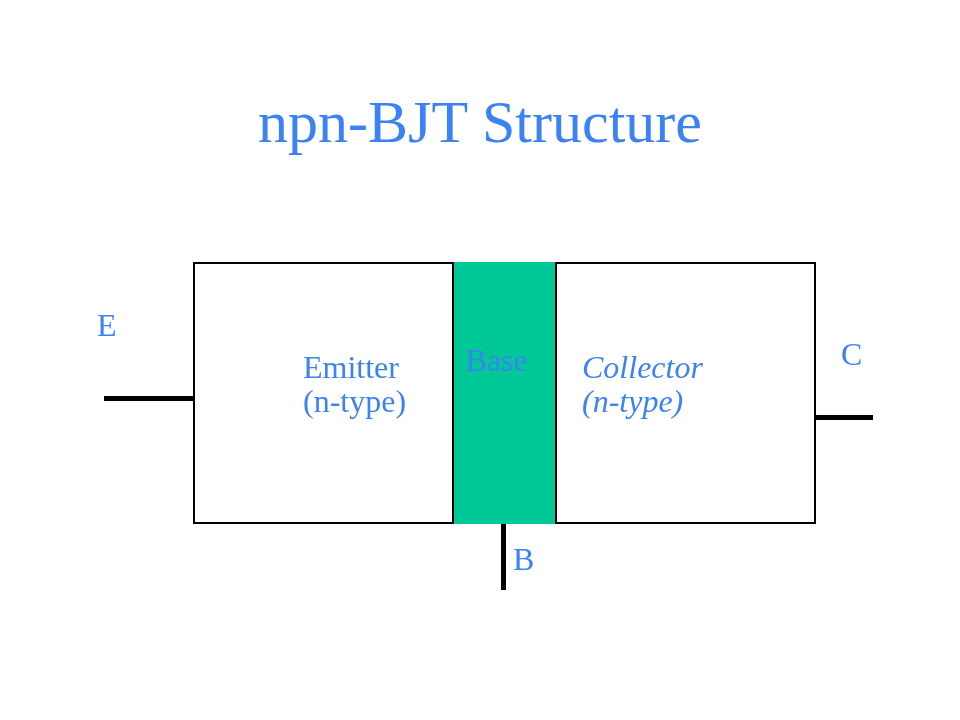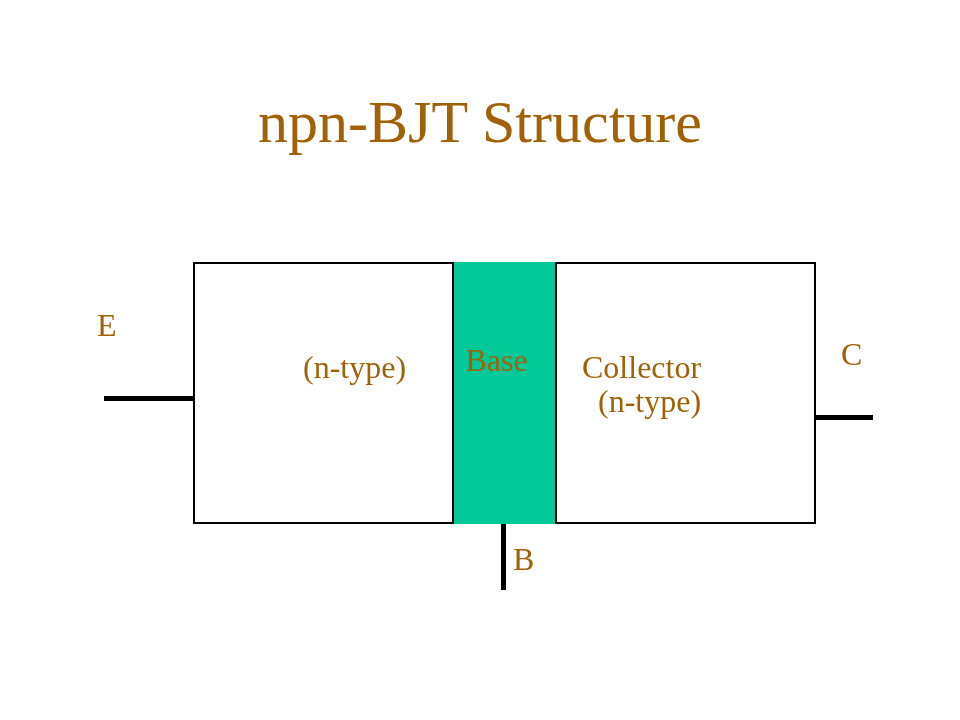--- a/index.html
+++ b/index.html
@@ -7,21 +7,21 @@
     padding: 0;
     background: #ffffff;
   }
   .slide {
     position: relative;
     width: 960px;
     height: 720px;
     background: #ffffff;
     overflow: hidden;
     font-family: "Liberation Serif", "DejaVu Serif", serif;
-    color: #a16207;
+    color: #3b82f6;
     border-radius: 24px;
   }
   .title {
     position: absolute;
     left: 0;
     right: 0;
     top: 86px;
     margin: 0;
     text-align: center;
     font-size: 60px;
@@ -51,21 +51,21 @@
   .region-label {
     position: absolute;
     font-size: 32px;
     line-height: 34px;
     white-space: nowrap;
   }
   .region-label span { display: block; }
   .label-emitter   { left: 303px; top: 350px; text-align: left; }
   .label-base      { left: 452px; top: 343px; width: 89px; text-align: center; }
   .label-base span { margin-left: -20px; margin-right: -20px; }
-  .label-collector { left: 582px; top: 350px; text-align: right; }
+  .label-collector { left: 582px; top: 350px; text-align: left; font-style: italic; }
   .terminal-letter {
     position: absolute;
     font-size: 32px;
     line-height: 34px;
   }
   .letter-e { left: 97px;  top: 308px; }
   .letter-c { left: 841px; top: 337px; }
   .letter-b { left: 513px; top: 542px; }
   .lead {
     position: absolute;
@@ -80,20 +80,21 @@
 
 <div class="slide" style="background: rgb(255, 255, 255);">
 
   <h1 class="title">npn-BJT Structure</h1>
 
   <div class="body-rect"></div>
 
   <div class="base-region" style="background: rgb(0, 200, 151);"></div>
 
   <div class="region-label label-emitter">
+    <span>Emitter</span>
     <span>(n-type)</span>
   </div>
 
   <div class="region-label label-base">
     <span>Base</span>
   </div>
 
   <div class="region-label label-collector">
     <span>Collector</span>
     <span>(n-type)</span>

